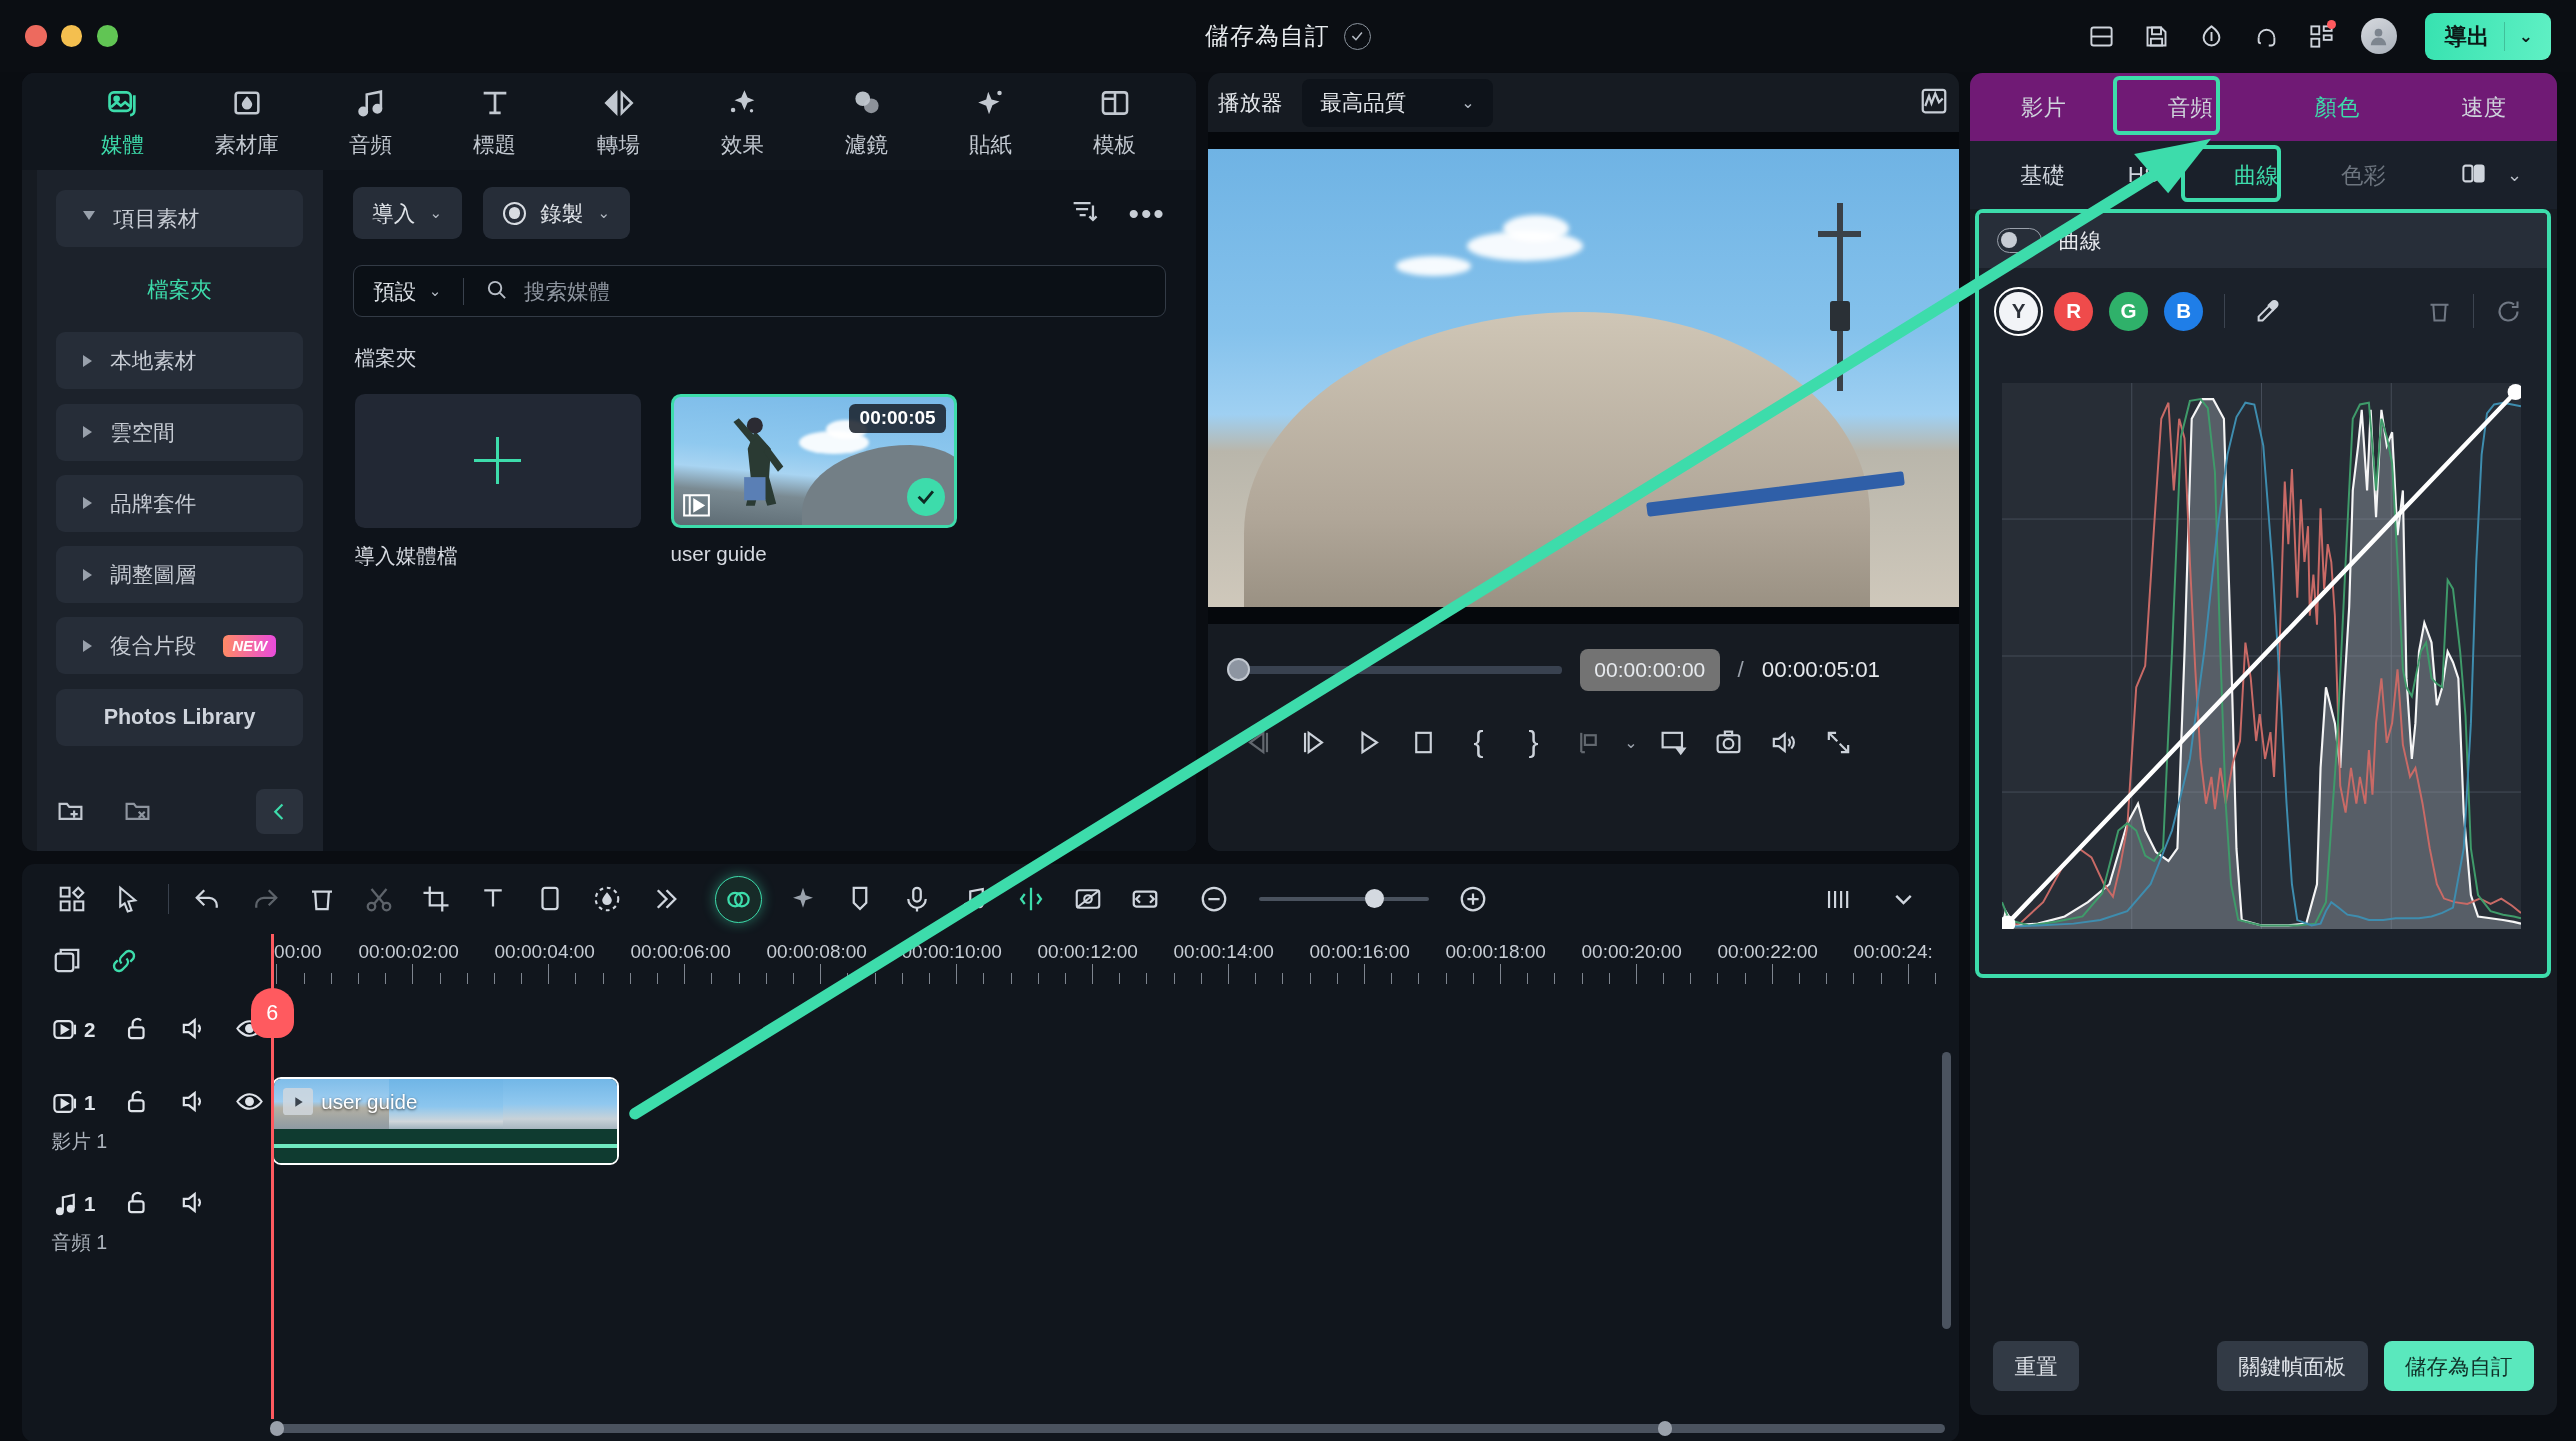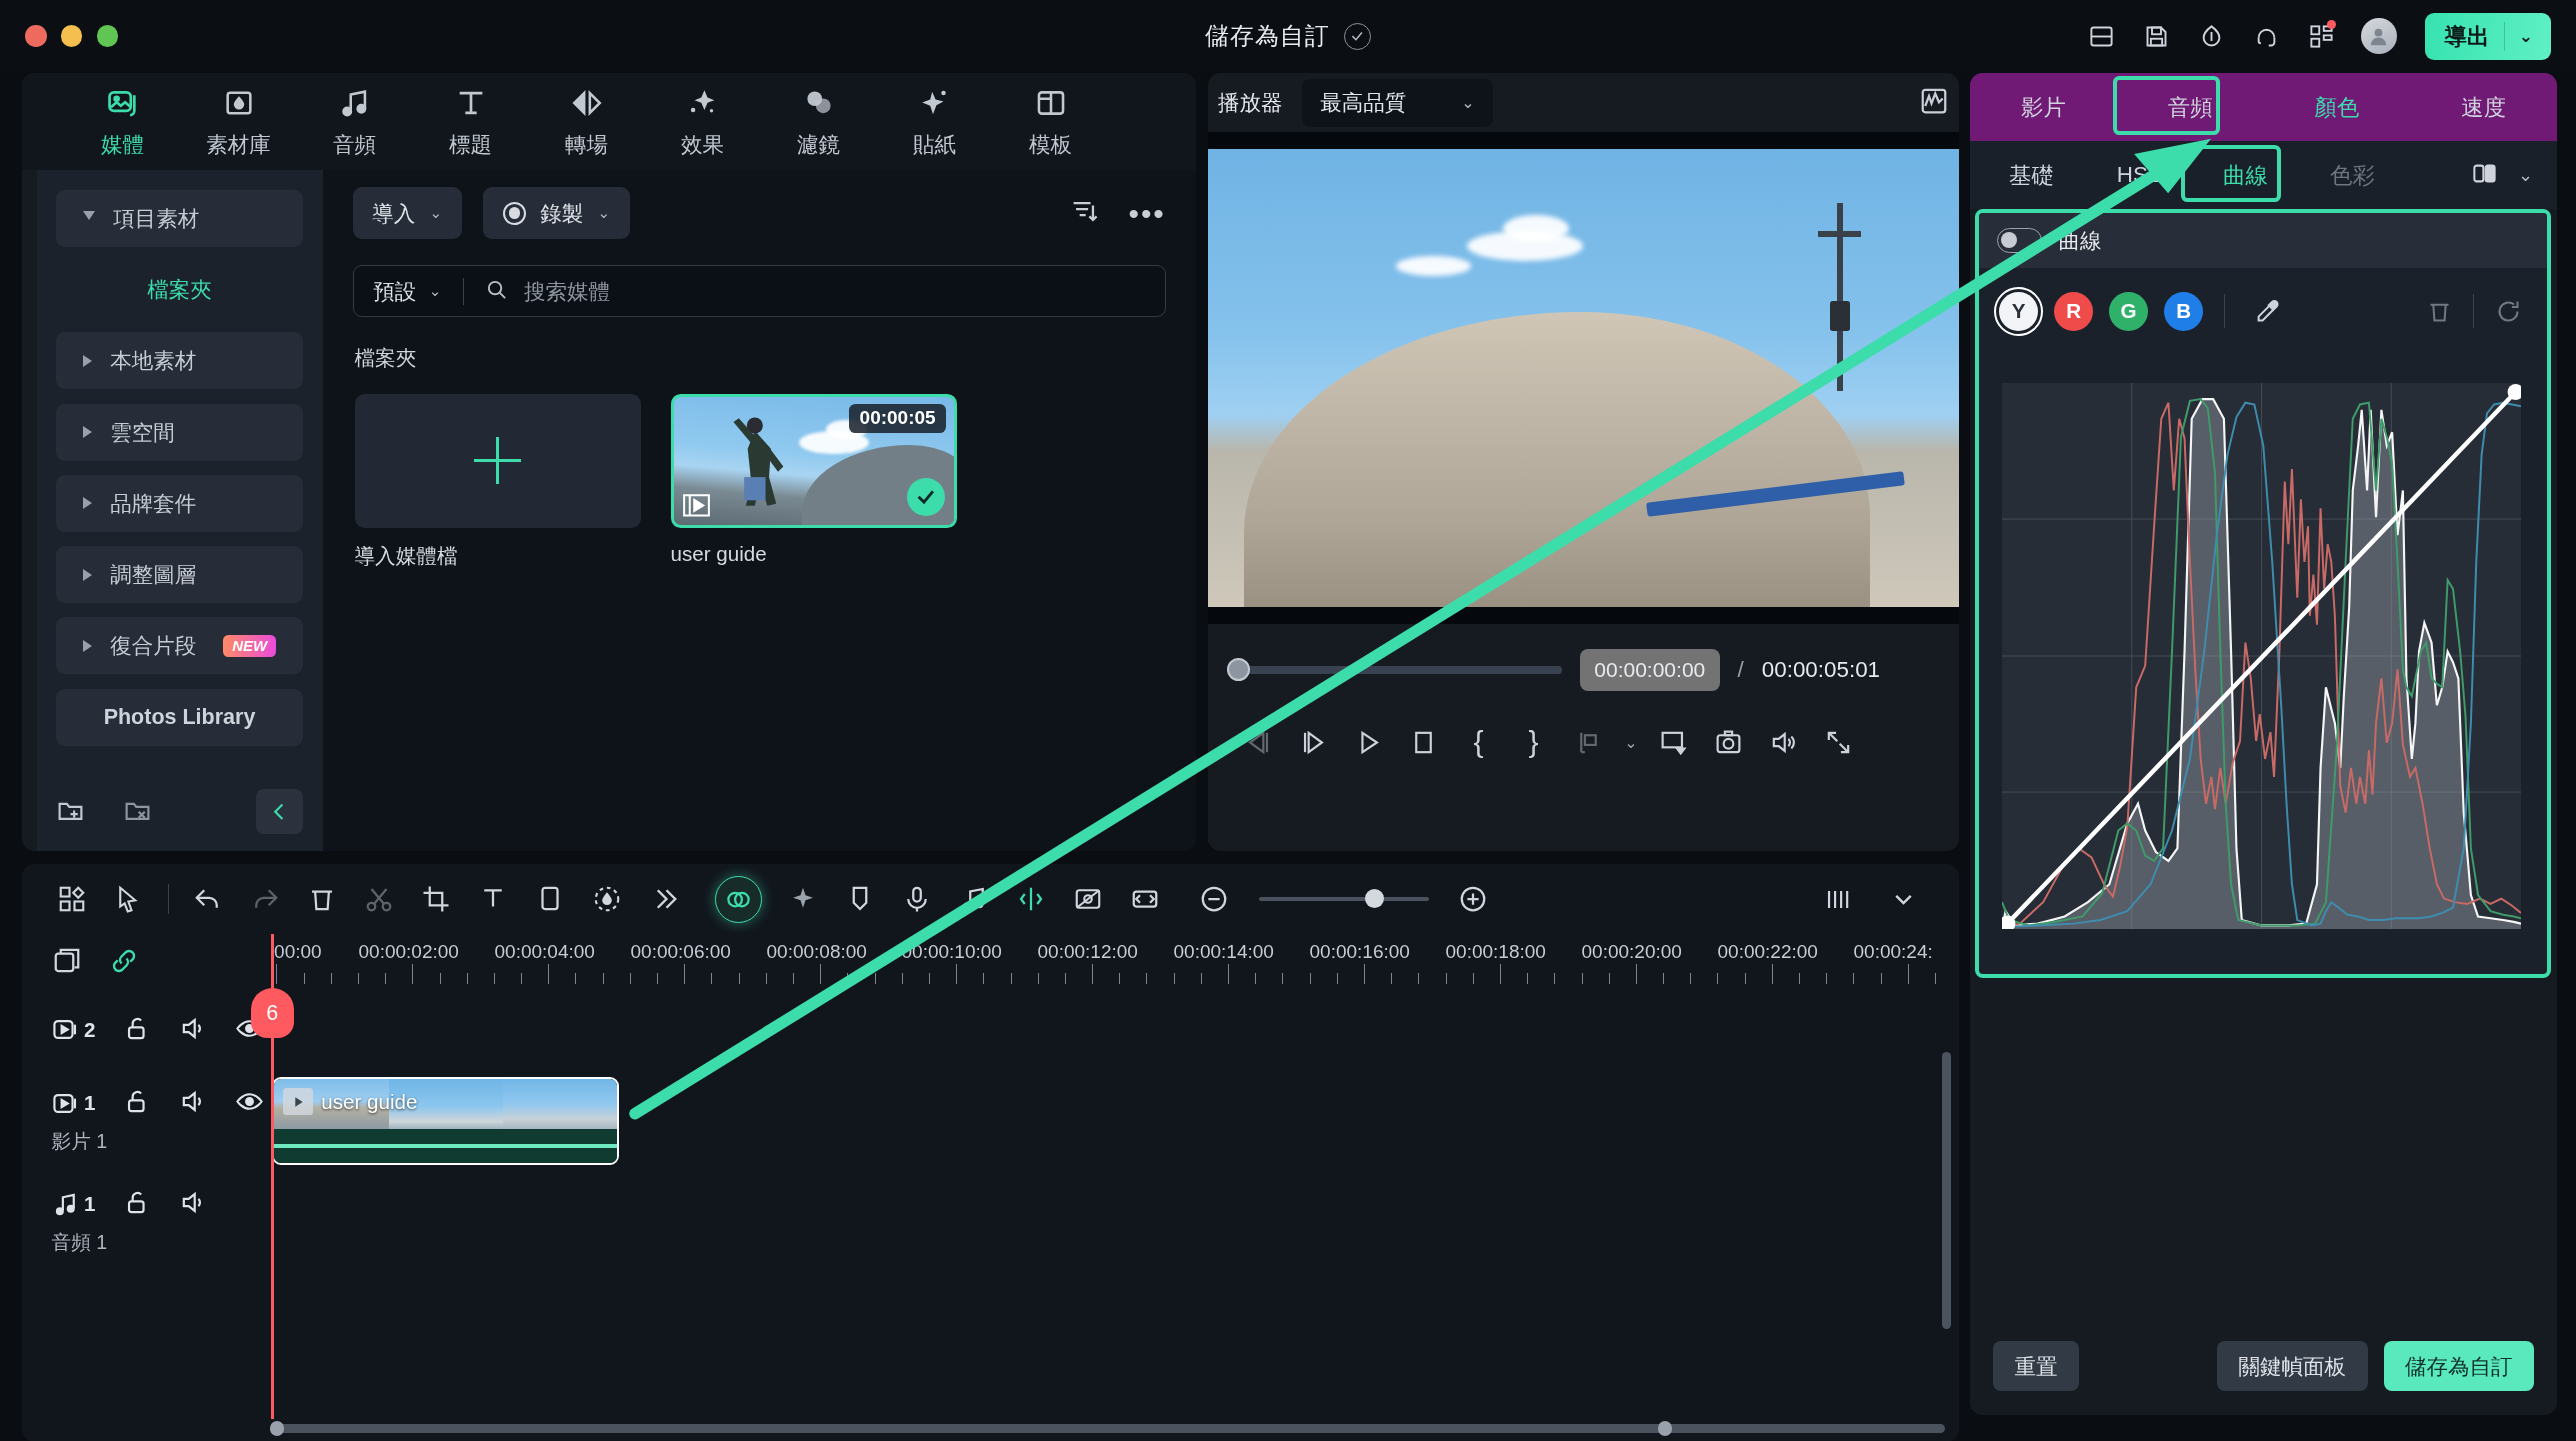--- a/index.html
+++ b/index.html
@@ -60,21 +60,21 @@
   .export-btn .sep { width:0.9px; height:29px; background: rgba(0,0,0,0.18); }
   .export-btn .chev { font-size: 17px; padding-right: 5.4px;}
 
   
   .left-panel {
     position: absolute; left: 21.5px; top: 73px; width: 1174px; height: 778px;
     background: #161b22; border-radius: 12.5px; overflow: hidden;
   }
   .tabs-row {
     height: 97px; background: #11161d; display: flex; align-items: center;
-    padding-left: 43px; gap: 0px;
+    padding-left: 43px; gap: 8px;
   }
   .tab-item {
     width: 116px; display: flex; flex-direction: column; align-items: center; gap: 9px;
     cursor: pointer; color: #c2c8d0;
   }
   .tab-item .ti { height: 36px; display: flex; align-items: center; justify-content: center; }
   .tab-item .ti svg { width: 34px; height: 34px; }
   .tab-item .tl { font-size: 21.5px; }
   .tab-item.active { color: #3ddcab; }
 
@@ -209,21 +209,21 @@
   
   .right-panel {
     position: absolute; left: 1970px; top: 73px; width: 587px; height: 1342px;
     background: #161b22; border-radius: 12.5px; overflow: hidden;
   }
   .rp-tabs { height: 68px; background: #701a75; display: flex; align-items: center; }
   .rp-tab { flex: 1; text-align: center; font-size: 22.4px; color: #cfd4dc; cursor: pointer; padding: 7.2px 0;}
   .rp-tab.hl { color: #3ddcab; }
   .hl-box { position: absolute; border: 4.5px solid #3ddcab; border-radius: 6.3px; pointer-events: none; }
 
-  .rp-subtabs { height: 68px; display: flex; align-items: center; padding: 0 8px; gap: 0; background: #1a202a;}
+  .rp-subtabs { height: 68px; display: flex; align-items: center; padding: 0 19px; gap: 0; background: #1a202a;}
   .rp-sub { width: 107px; text-align: center; font-size: 22.4px; color: #cfd4dc; cursor: pointer; }
   .rp-sub.active { color: #3ddcab; }
   .rp-sub.dim { color: #6d757f; }
   .rp-sub-right { margin-left: auto; display: flex; align-items: center; gap: 19.7px; padding-right: 16px; }
   .rp-sub-right svg { width: 27px; height: 27px; }
   .rp-sub-right .chev { font-size: 18px; color:#b9bfc8; }
 
   .curve-card {
     position: absolute; left: 5.4px; top: 136px; width: 576px; height: 769px;
     border: 4.5px solid #3ddcab; border-radius: 8px; overflow: hidden; background: #1b212a;

